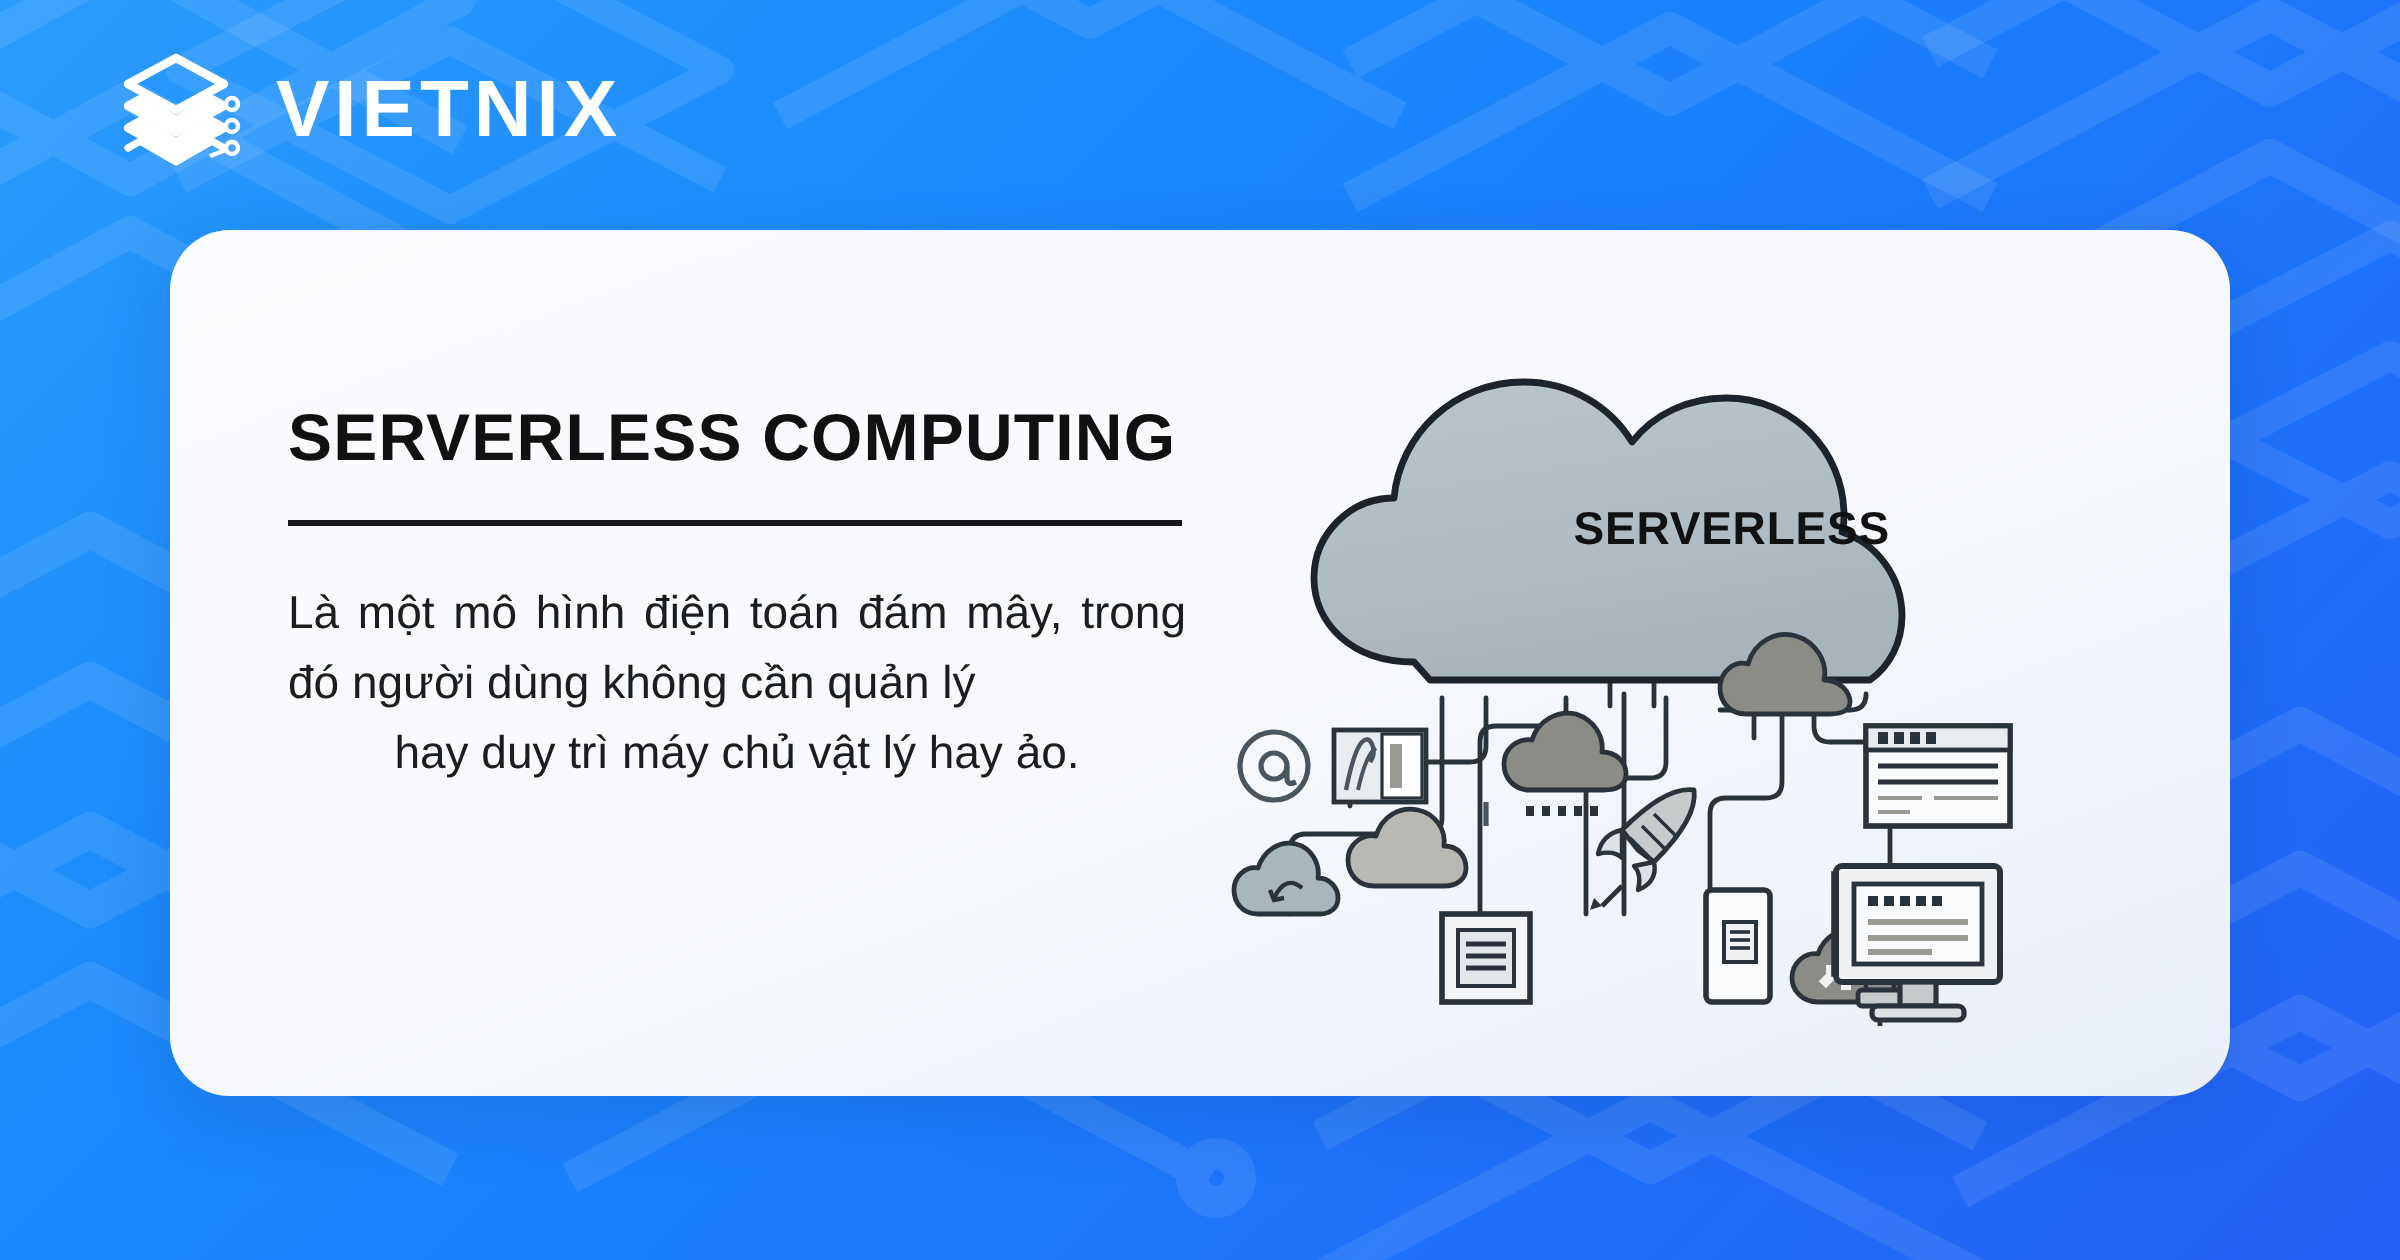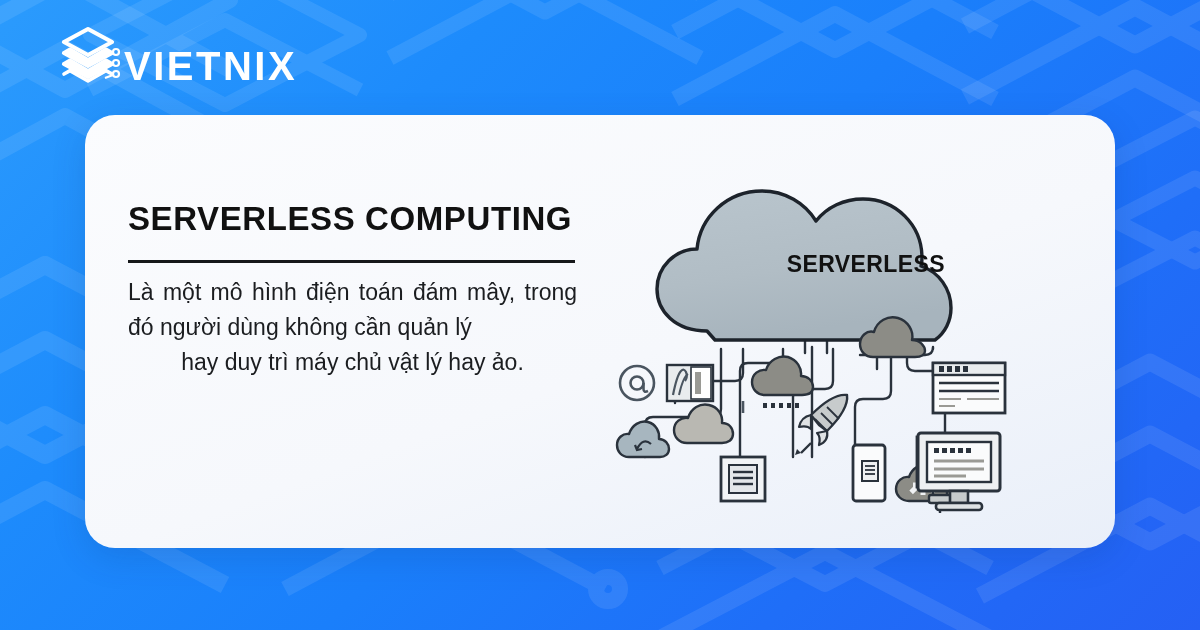--- a/index.html
+++ b/index.html
@@ -43,21 +43,22 @@
   .wm-h { left: 940px;   top: 330px;  }
   .wm-i { left: 60px;    top: -60px;  }
   .wm-j { left: 1030px;  top: 90px;   }
 
   
   .brand {
     position: absolute;
     left: 58px;
     top: 24px;
     display: flex;
-    align-items: flex-end;
+    align-items: center;
+    gap: 14px;
     z-index: 5;
   }
   .brand-mark { width: 66px; height: 62px; }
   .brand-word {
     color: #ffffff;
     font-size: 40px;
     font-weight: 700;
     letter-spacing: 2.5px;
     line-height: 1;
     font-family: "Liberation Sans", sans-serif;
@@ -80,42 +81,42 @@
   .card-inner {
     position: relative;
     width: 100%;
     height: 100%;
     display: flex;
   }
 
   
   .text-col {
     position: absolute;
-    left: 43px;
+    left: 59px;
     top: 86px;
     width: 452px;
   }
   .title {
     margin: 0;
     font-size: 33px;
     font-weight: 700;
     letter-spacing: 0.6px;
     color: #111111;
     line-height: 1.12;
     font-family: "Liberation Sans", sans-serif;
   }
   .rule {
     margin-top: 22px;
     width: 447px;
     height: 3px;
     background: #16181a;
   }
   .desc {
     margin: 0;
-    padding-top: 12px;
+    padding-top: 26px;
     width: 449px;
     font-size: 23px;
     line-height: 1.52;
     color: #1b1d20;
     text-align: justify;
     font-family: "Liberation Sans", sans-serif;
   }
   .desc span.last { display: block; text-align: center; }
 
   

